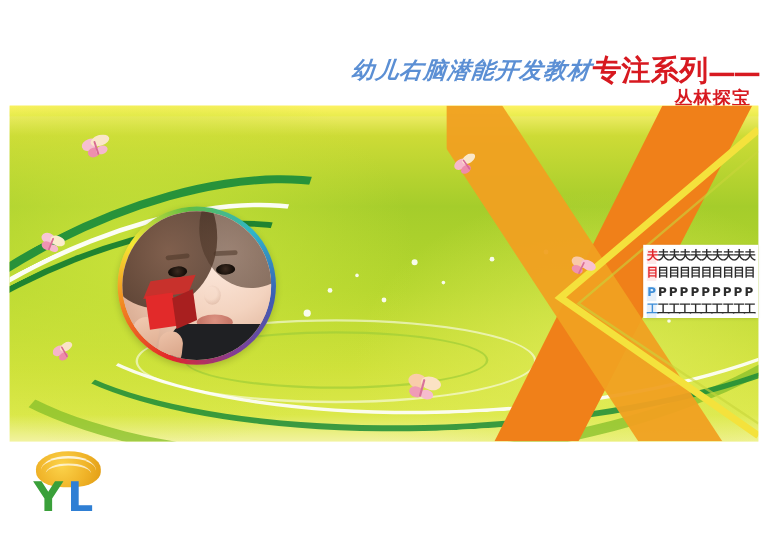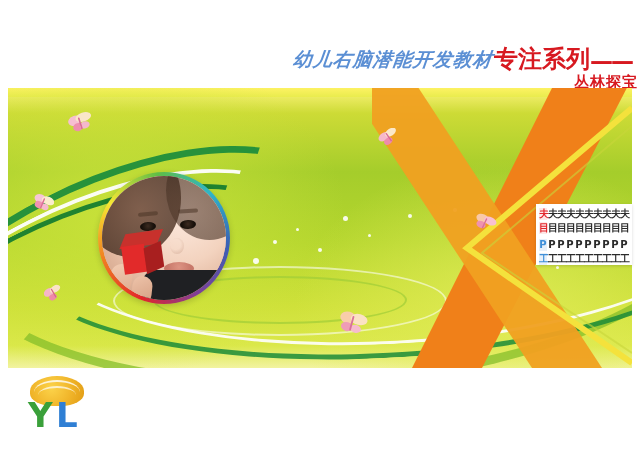--- a/index.html
+++ b/index.html
@@ -12,21 +12,21 @@
   .title-row{position:absolute;left:0;top:48px;width:640px;height:44px;
              display:flex;align-items:flex-start;justify-content:flex-end;
              padding-right:8px;box-sizing:border-box;}
   .title-main{font-size:19px;font-weight:bold;color:#5b8fd4;letter-spacing:1px;
               font-family:"DejaVu Serif","Liberation Serif",serif;
               font-style:italic;white-space:nowrap;line-height:22px;
               transform:skewX(-6deg);}
   .title-accent{font-size:24px;font-weight:bold;color:#d71920;letter-spacing:0px;
                 white-space:nowrap;line-height:22px;margin-left:1px;}
   .title-dash{color:#d71920;font-size:23px;font-weight:bold;letter-spacing:-2px;}
-  .title-sub-wrap{position:absolute;right:2px;top:72px;}
+  .title-sub-wrap{position:absolute;right:14px;top:72px;}
   .title-sub{font-size:15px;font-weight:bold;color:#d71920;letter-spacing:1px;
              white-space:nowrap;}
 
   
   .panel{position:absolute;left:8px;top:88px;width:624px;height:280px;overflow:hidden;
          background:linear-gradient(180deg,#fdf47a 0%,#cddb36 9%,#a5cd2b 30%,
                     #b5d62e 55%,#cfe13a 78%,#dbe84a 92%,#f2f3a0 100%);}
   .panel-top-yellow{position:absolute;left:0;top:0;width:100%;height:9px;
          background:linear-gradient(180deg,#fdf263,#e9ec4d);}
 

